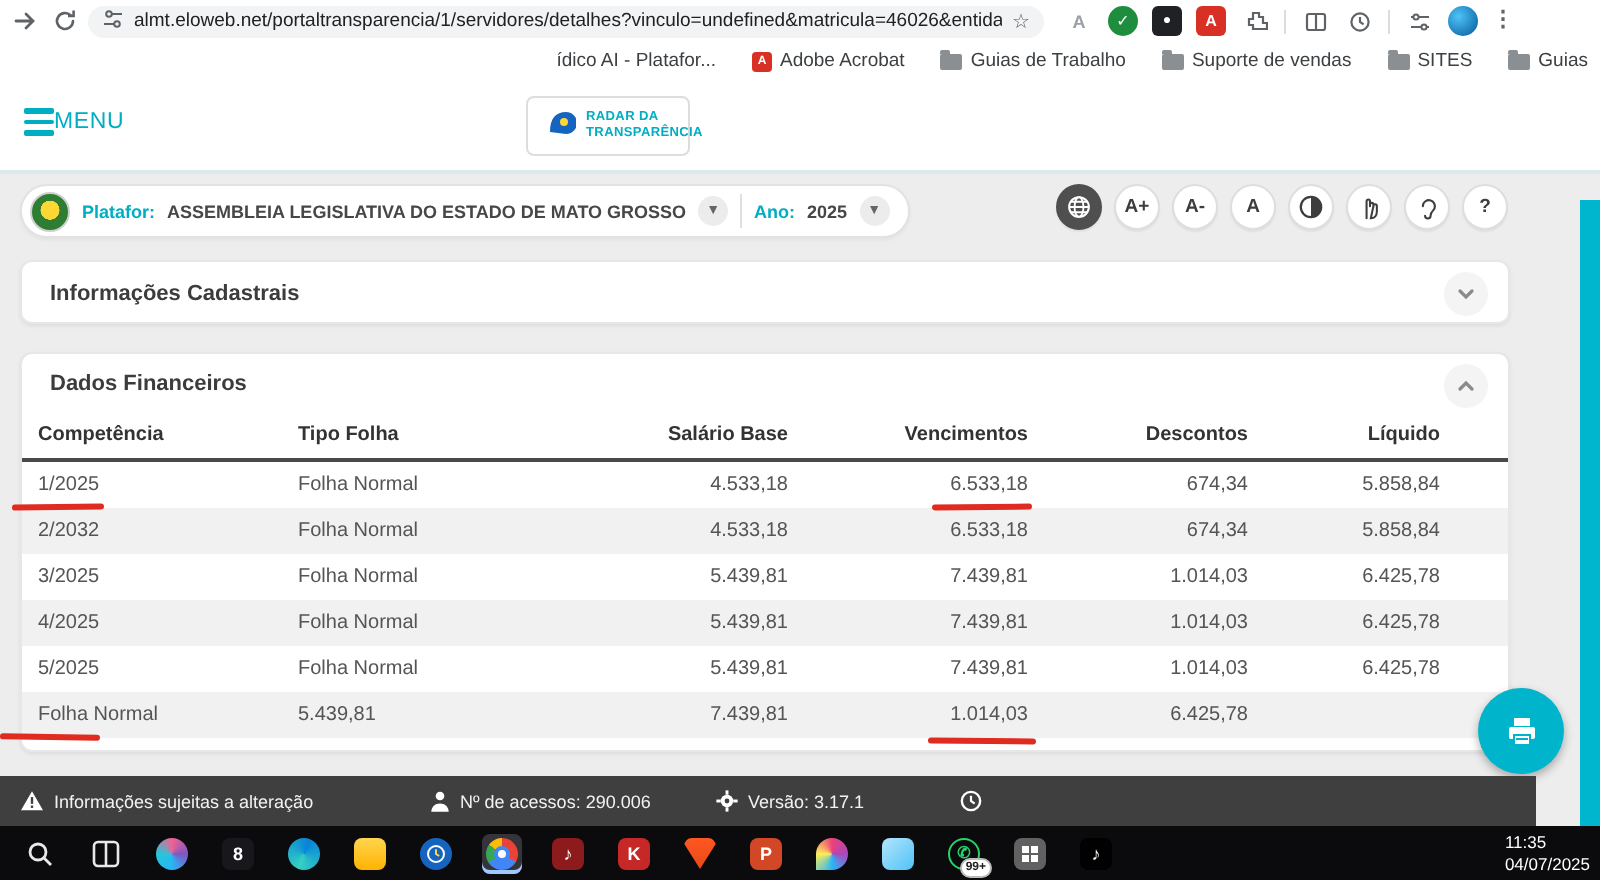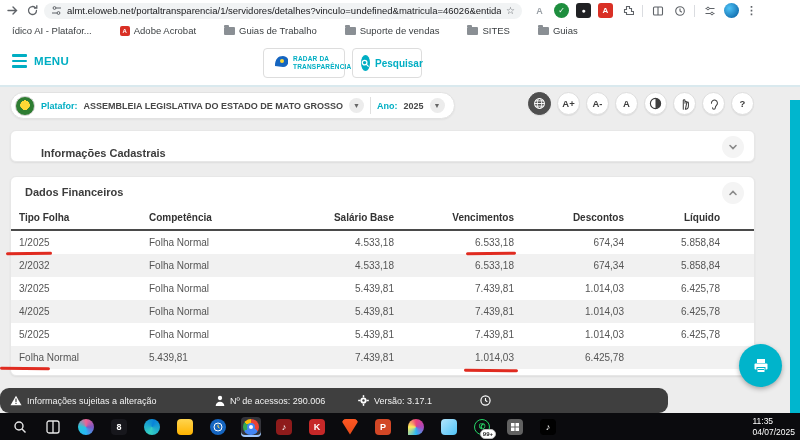--- a/index.html
+++ b/index.html
@@ -11,30 +11,30 @@
   .chrome { position:absolute; top:0; left:0; width:800px; height:40px; background:#ffffff; }
   .toolbar { position:absolute; top:0; left:0; width:800px; height:21px; display:flex; align-items:center; padding:0 4px; gap:4px; }
   .navic { width:16px; height:16px; display:flex; align-items:center; justify-content:center; flex:0 0 auto; }
   .urlbar { height:16px; background:#f1f3f4; border-radius:9px; display:flex; align-items:center; gap:5px; padding:0 7px; flex:0 1 478px; min-width:0; }
   .url-text { font-size:9.5px; color:#202124; white-space:nowrap; overflow:hidden; flex:1; }
   .extrow { display:flex; align-items:center; gap:7px; margin-left:6px; }
   .extic { width:15px; height:15px; display:flex; align-items:center; justify-content:center; border-radius:3px; font-size:9px; }
   .sep { width:1px; height:12px; background:#dadce0; }
   .avatar { width:15px; height:15px; border-radius:50%; background:radial-gradient(circle at 35% 35%, #4fc3f7, #01579b); }
   .dots { color:#5f6368; font-size:11px; font-weight:bold; letter-spacing:0; line-height:1; }
-  .bookmarks { position:absolute; top:21px; left:0; width:800px; height:19px; display:flex; align-items:center; gap:28px; padding:0 12px; background:#fff; }
+  .bookmarks { position:absolute; top:21px; left:0; width:800px; height:19px; display:flex; align-items:center; gap:18px; padding:0 6px; background:#fff;justify-content:flex-end; }
   .bm { display:flex; align-items:center; gap:4px; font-size:9.5px; color:#3c4043; white-space:nowrap; }
   .folder-ic { width:11px; height:8px; background:#8a8f94; border-radius:1px; position:relative; }
   .folder-ic:before { content:""; position:absolute; top:-2px; left:0; width:5px; height:2px; background:#8a8f94; border-radius:1px 1px 0 0; }
   .pdf-ic { width:10px; height:10px; background:#d93025; border-radius:2px; color:#fff; font-size:6px; font-weight:bold; display:flex; align-items:center; justify-content:center; }
 
   
   .page { position:absolute; top:40px; left:0; width:800px; height:373px; background:#ededed; }
   .site-header { position:absolute; top:0; left:0; width:800px; height:47px; background:#fff; border-bottom:2px solid #d9e9ee; }
-  .menu-btn { position:absolute; left:12px; top:14px; display:flex; align-items:center; gap:7px; color:#00AEC3; font-weight:bold; font-size:11.5px; letter-spacing:.3px; }
+  .menu-btn { position:absolute; left:12px; top:14px; display:flex; align-items:center; color:#00AEC3; font-weight:normal; font-size:11.5px; letter-spacing:.3px; }
   .hamb { display:flex; flex-direction:column; gap:3px; }
   .hamb i { width:15px; height:2.5px; background:#00AEC3; border-radius:1px; }
   .hdr-btn { position:absolute; top:8px; height:30px; background:#fff; border:1px solid #ddd; border-radius:4px; display:flex; align-items:center; gap:5px; padding:0 8px; }
   .radar-txt { font-size:6.5px; font-weight:bold; color:#00AEC3; line-height:1.25; letter-spacing:.2px; }
   .pesq-txt { font-size:10px; font-weight:bold; color:#00AEC3; }
   .q-circle { width:16px; height:16px; border-radius:50%; background:#00AEC3; display:flex; align-items:center; justify-content:center; }
 
   .entity-pill { position:absolute; top:52px; left:10px; width:445px; height:27px; background:#fff; border:1px solid #e2e2e2; border-radius:14px; display:flex; align-items:center; gap:6px; padding:0 8px 0 4px; box-shadow:0 1px 2px rgba(0,0,0,.05); }
   .crest { width:20px; height:20px; border-radius:50%; background:radial-gradient(circle at 50% 45%, #fdd835 0 35%, #2e7d32 36% 75%, #fdd835 76%); border:1px solid #cfcfcf; flex:0 0 auto; }
   .lbl-teal { color:#00AEC3; font-weight:bold; font-size:9px; white-space:nowrap; }
@@ -52,21 +52,21 @@
   .thead, .trow { display:grid; grid-template-columns:130px 170px 75px 120px 110px 96px; align-items:center; padding:0 8px; font-size:10px; }
   .thead { height:26px; font-weight:bold; color:#333; border-bottom:2px solid #4a4a4a; }
   .trow { height:23px; color:#555; }
   .trow:nth-child(even) { background:#f1f1f1; }
   .thead span:nth-child(n+3), .trow span:nth-child(n+3) { text-align:right; }
 
   .red-line { position:absolute; height:3px; background:#e02b20; border-radius:2px; }
 
   .fab { position:absolute; left:739px; top:304px; width:43px; height:43px; border-radius:50%; background:#00b4cb; display:flex; align-items:center; justify-content:center; box-shadow:0 2px 5px rgba(0,0,0,.3); }
 
-  .pfooter { position:absolute; top:348px; left:0; width:668px; height:25px; background:#3f3f3f; color:#f2f2f2; font-size:9px;border-radius:9px; }
+  .pfooter { position:absolute; top:348px; left:0; width:768px; height:25px; background:#3f3f3f; color:#f2f2f2; font-size:9px; }
   .f-item { position:absolute; top:0; height:25px; display:flex; align-items:center; gap:5px; white-space:nowrap; }
 
   .teal-scroll { position:absolute; left:790px; top:60px; width:10px; height:313px; background:#00b6ce; }
 
   
   .taskbar { position:absolute; top:413px; left:0; width:800px; height:27px; background:#0b0b0e; display:flex; align-items:center; gap:13px; padding-left:10px; }
   .tic { width:20px; height:20px; border-radius:4px; display:flex; align-items:center; justify-content:center; position:relative; flex:0 0 auto; font-size:11px; }
   .tic.active { background:#34343a; box-shadow:inset 0 -2px 0 #9fc8ff; }
   .sq { width:16px; height:16px; border-radius:4px; display:flex; align-items:center; justify-content:center; color:#fff; font-weight:bold; font-size:9px; }
   .badge { position:absolute; right:-4px; bottom:-2px; background:#fff; color:#222; border:1px solid #bbb; border-radius:5px; font-size:6px; font-weight:bold; padding:0 2px; line-height:8px; }
@@ -179,29 +179,20 @@
           <svg width="16" height="16" viewBox="0 0 16 16">
               <path d="M3 13C3 6 6 3 11 3a5.5 5.5 0 0 1 0 11z" fill="#1565c0"></path>
               <circle cx="10" cy="8" r="2" fill="#fdd835"></circle>
             </svg>
         </span>
         <span class="radar-txt">
           <span>RADAR DA</span><br>
           <span>TRANSPARÊNCIA</span>
         </span>
       </div>
-      <div class="hdr-btn" style="left:352px;width:70px;">
-        <span class="q-circle">
-          <svg width="9" height="9" viewBox="0 0 10 10">
-              <circle cx="4" cy="4" r="2.6" fill="none" stroke="#fff" stroke-width="1.4"></circle>
-              <path d="M6 6l2.5 2.5" stroke="#fff" stroke-width="1.4"></path>
-            </svg>
-        </span>
-        <span class="pesq-txt">Pesquisar</span>
-      </div>
     </div>
 
     <div class="entity-pill">
       <span class="crest"></span>
       <span class="lbl-teal">Platafor:</span>
       <span class="lbl-dark">ASSEMBLEIA LEGISLATIVA DO ESTADO DE MATO GROSSO</span>
       <span class="caret-circle">▼</span>
       <span class="vdiv"></span>
       <span class="lbl-teal">Ano:</span>
       <span class="lbl-dark">2025</span>
@@ -232,39 +223,39 @@
       </span>
       <span class="circ">
         <svg width="12" height="12" viewBox="0 0 14 14">
             <path d="M4 6a3.5 3.5 0 1 1 6 2.4c-1 1-1.5 1.7-1.5 3.1a1.6 1.6 0 0 1-3.2 0" fill="none" stroke="#3d3d3d" stroke-width="1.2" stroke-linecap="round"></path>
           </svg>
       </span>
       <span class="circ">?</span>
     </div>
 
     <div class="card" style="top:90px;height:32px;">
-      <span class="card-title" style="position:absolute;left:14px;top:16px;margin-left:16px;">Informações Cadastrais</span>
+      <span class="card-title" style="position:absolute;left:14px;top:10px;">Informações Cadastrais</span>
       <span class="chev-btn" style="top:5px;">
         <svg width="10" height="10" viewBox="0 0 10 10">
             <path d="M2 3.5l3 3 3-3" fill="none" stroke="#8a8a8a" stroke-width="1.6" stroke-linecap="round"></path>
           </svg>
       </span>
     </div>
 
     <div class="card" style="top:136px;height:200px;">
       <span class="card-title" style="position:absolute;left:14px;top:9px;">Dados Financeiros</span>
       <span class="chev-btn" style="top:5px;">
         <svg width="10" height="10" viewBox="0 0 10 10">
             <path d="M2 6.5l3-3 3 3" fill="none" stroke="#8a8a8a" stroke-width="1.6" stroke-linecap="round"></path>
           </svg>
       </span>
       <div style="position:absolute;top:28px;left:0;width:100%;">
         <div class="thead">
+          <span>Competência</span>
           <span>Tipo Folha</span>
-          <span>Competência</span>
           <span>Salário Base</span>
           <span>Vencimentos</span>
           <span>Descontos</span>
           <span>Líquido</span>
         </div>
         <div class="tbody">
           <div class="trow">
             <span>1/2025</span>
               <span>Folha Normal</span>
               <span>4.533,18</span>

